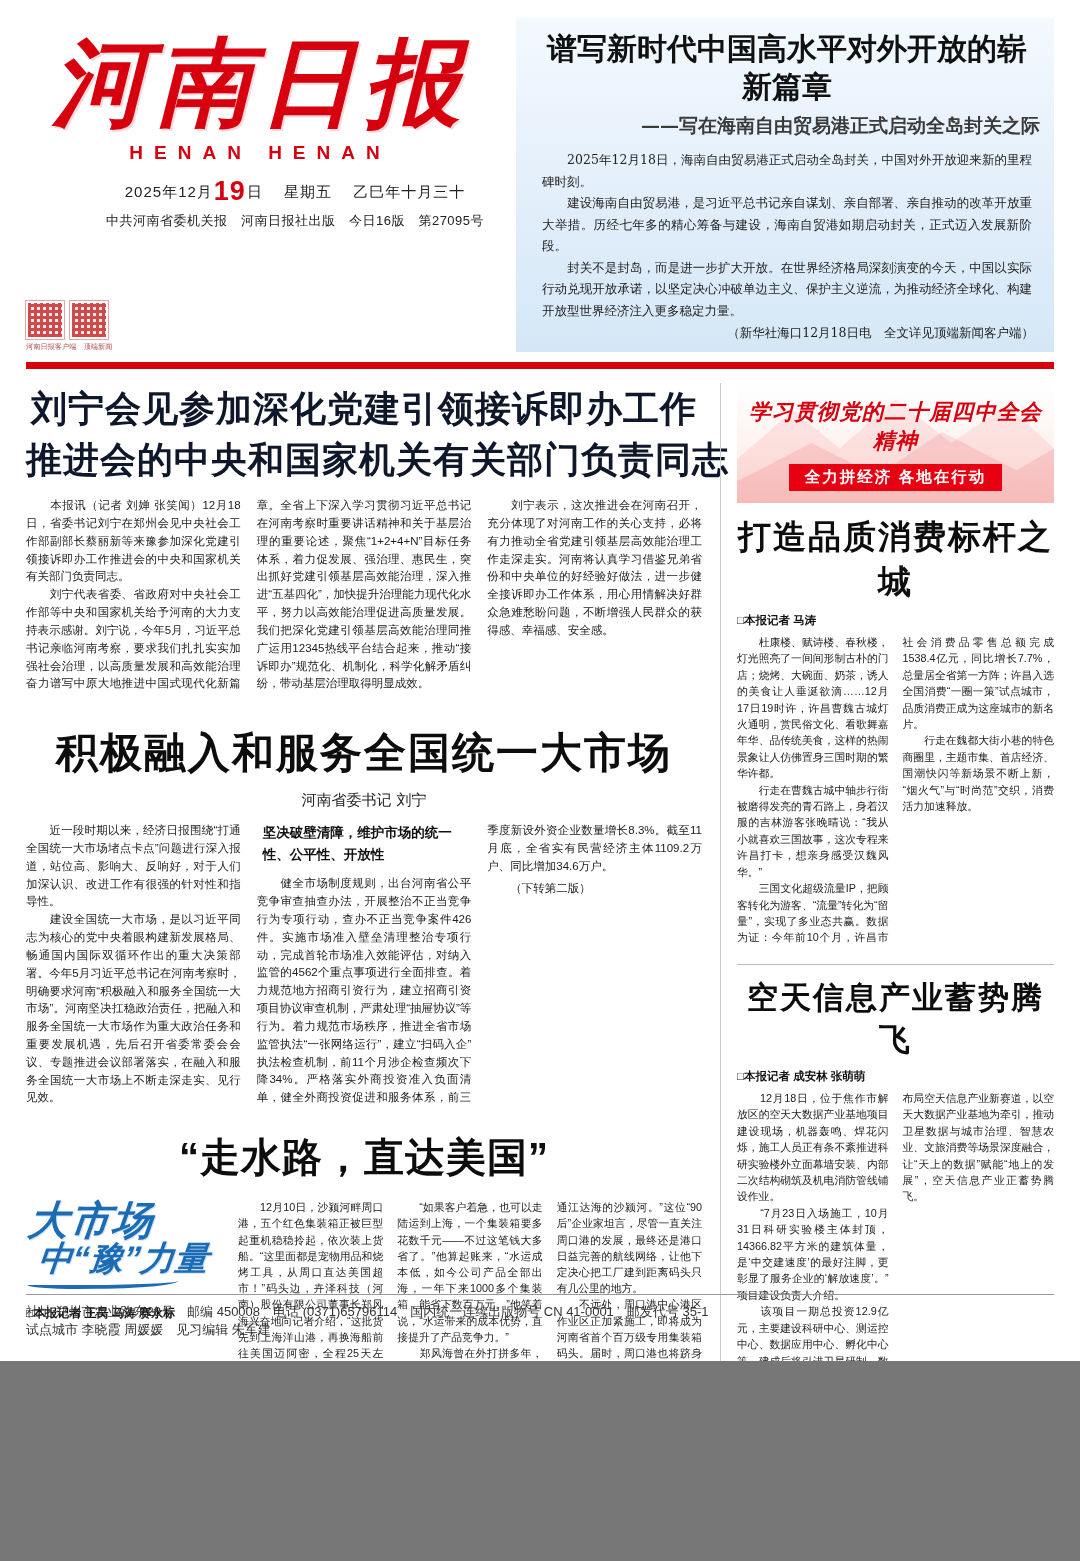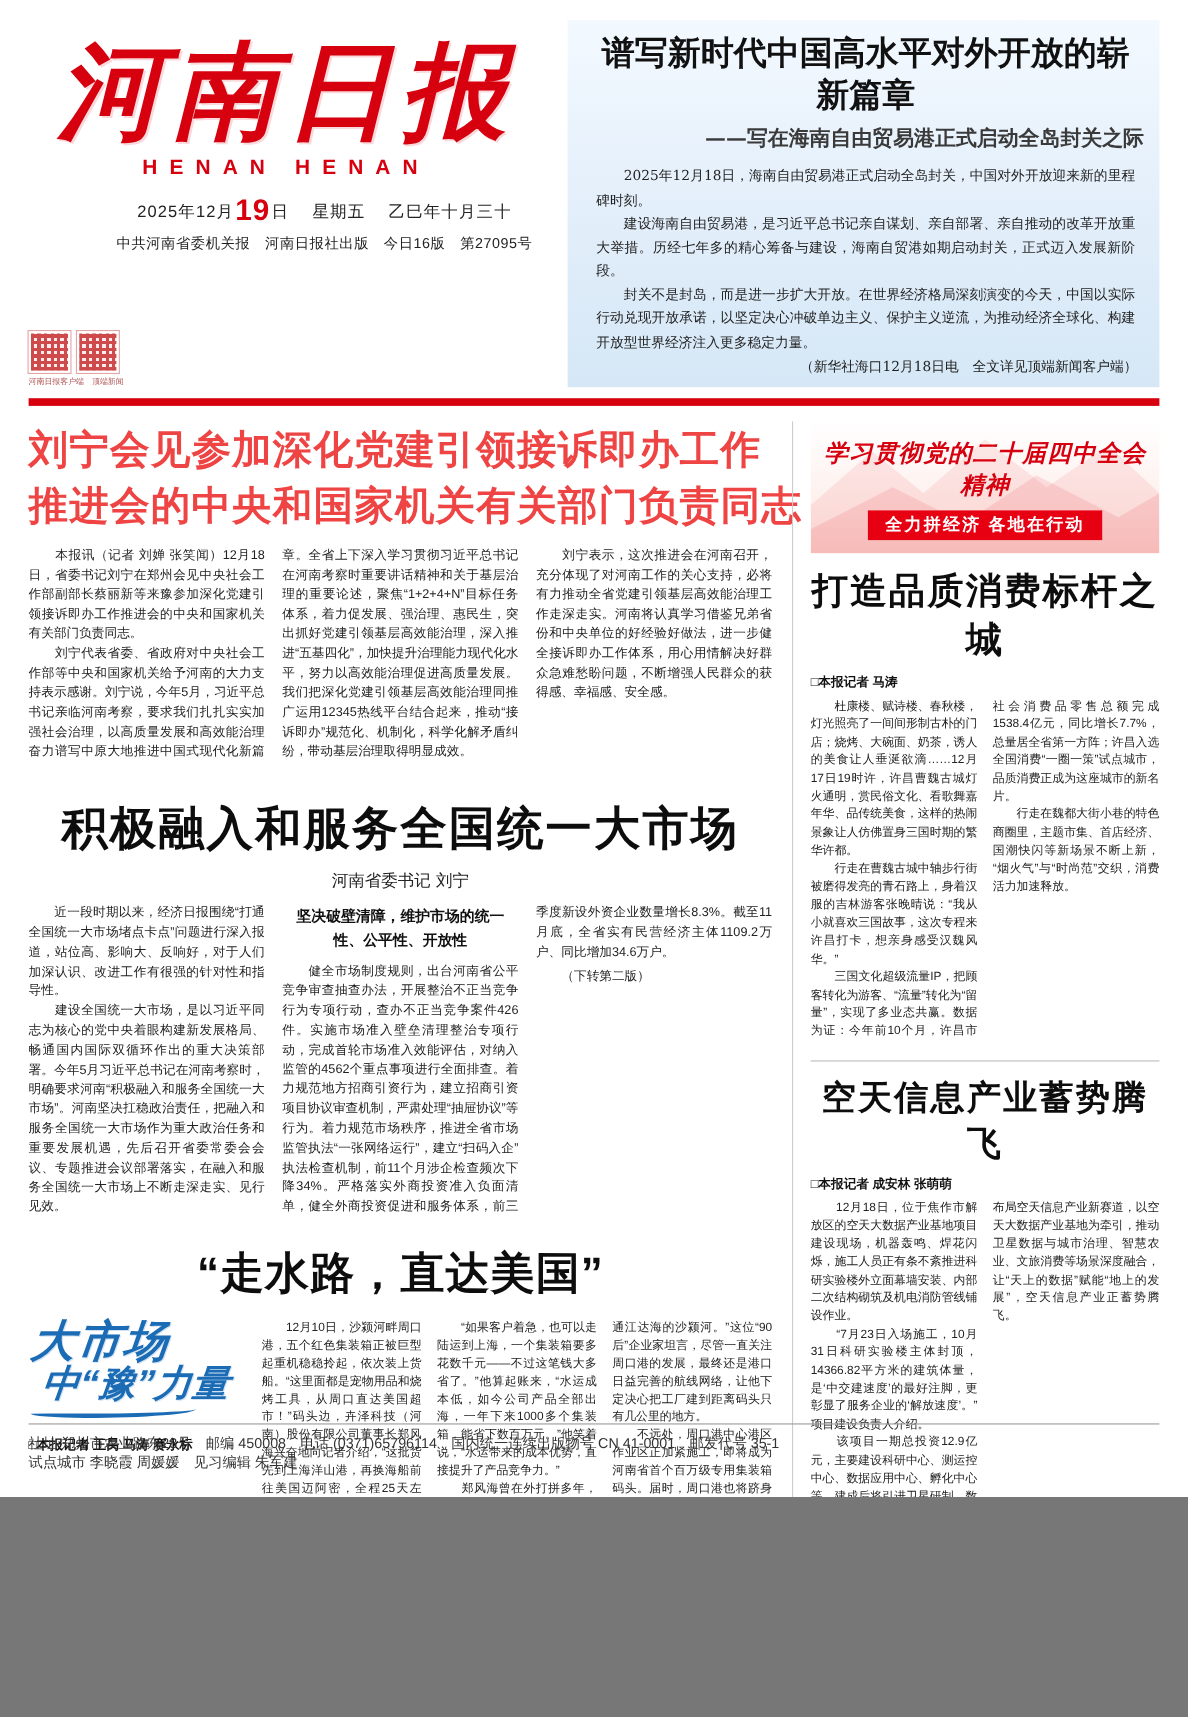--- a/index.html
+++ b/index.html
@@ -46,29 +46,29 @@
   .top-article .attr {
     font-family:"DejaVu Serif","Liberation Serif",serif; font-size:12.5px; color:#222;
     text-align:right; margin-top:4px; padding-right:6px;
   }
   .red-rule { height:7px; background:#d6000f; margin-top:10px; }
   
   .main { display:flex; gap:18px; margin-top:14px; }
   .left-col { width:676px; flex:none; }
   .right-col { flex:1; border-left:1px solid #ccc; padding-left:16px; }
   
-  .lead-hl { font-size:36px; font-weight:900; line-height:1.42; letter-spacing:1px; color:#ef4444; white-space:nowrap; }
+  .lead-hl { font-size:36px; font-weight:900; line-height:1.42; letter-spacing:1px; color:#0f172a; text-align:center; white-space:nowrap; }
   .flow { white-space:pre-line; text-align:justify; }
   .lead-body { margin-top:12px; column-count:3; column-gap:16px; column-fill:auto; height:212px; overflow:hidden; font-size:11.5px; line-height:1.55; color:#222; }
   
   .market { margin-top:16px; }
   .market-hl { font-size:42px; font-weight:900; text-align:center; letter-spacing:2px; color:#0d0d0d; }
   .market-author { font-family:"DejaVu Serif","Liberation Serif",serif; text-align:center; font-size:15px; margin:10px 0 12px 0; color:#222; }
   .market-body { column-count:3; column-gap:16px; column-fill:auto; height:292px; overflow:hidden; font-size:11.5px; line-height:1.55; color:#222; }
-  .col-subhead { font-weight:bold; font-size:13.5px; text-align:center; line-height:1.6; margin:10px 6px; color:#111; break-inside:avoid; }
+  .col-subhead { font-weight:bold; font-size:13.5px; text-align:left; line-height:1.6; margin:10px 6px; color:#111; break-inside:avoid; }
   .jump { text-align:left; text-indent:2em; font-size:11.5px; margin-top:4px; }
   
   .waterway { margin-top:16px; }
   .ww-hl { font-size:40px; font-weight:900; text-align:center; letter-spacing:1px; color:#0d0d0d; }
   .ww-row { display:flex; gap:16px; margin-top:14px; }
   .ww-left { width:196px; flex:none; }
   .ww-logo { font-style:italic; font-weight:900; color:#1b6cb5; line-height:1.05; transform:skewX(-6deg); text-shadow:1px 1px 0 #cfe2f3; }
   .ww-logo .l1 { font-size:40px; letter-spacing:2px; }
   .ww-logo .l2 { font-size:34px; margin-left:14px; position:relative; }
   .ww-swoosh { width:150px; height:12px; border-bottom:4px solid #1b6cb5; border-radius:0 0 80% 40%; margin-left:6px; }

